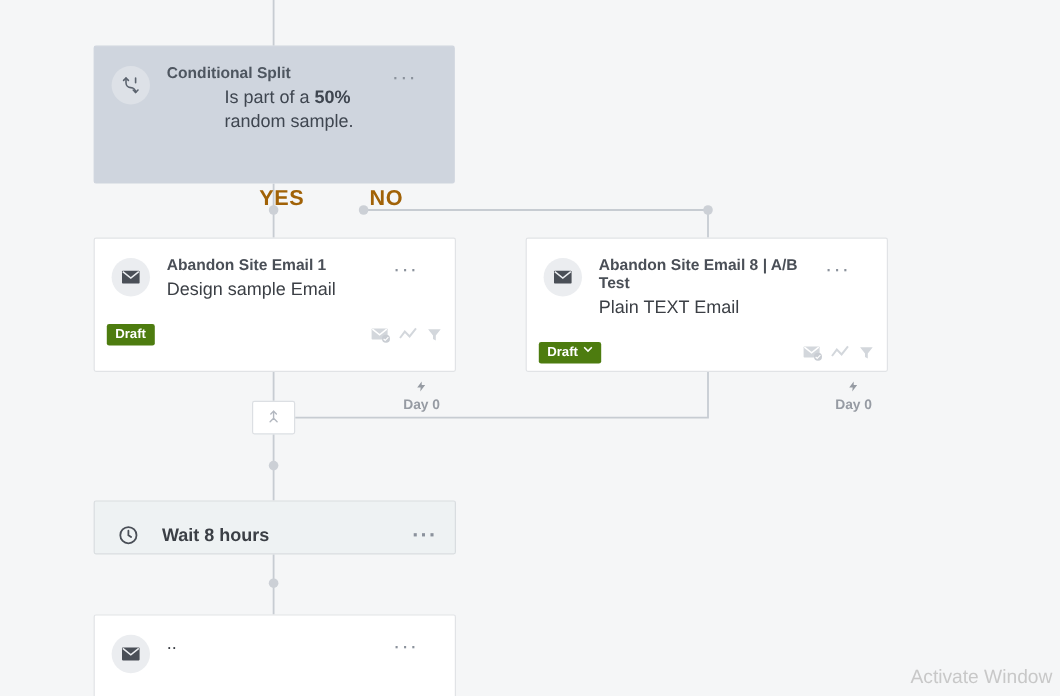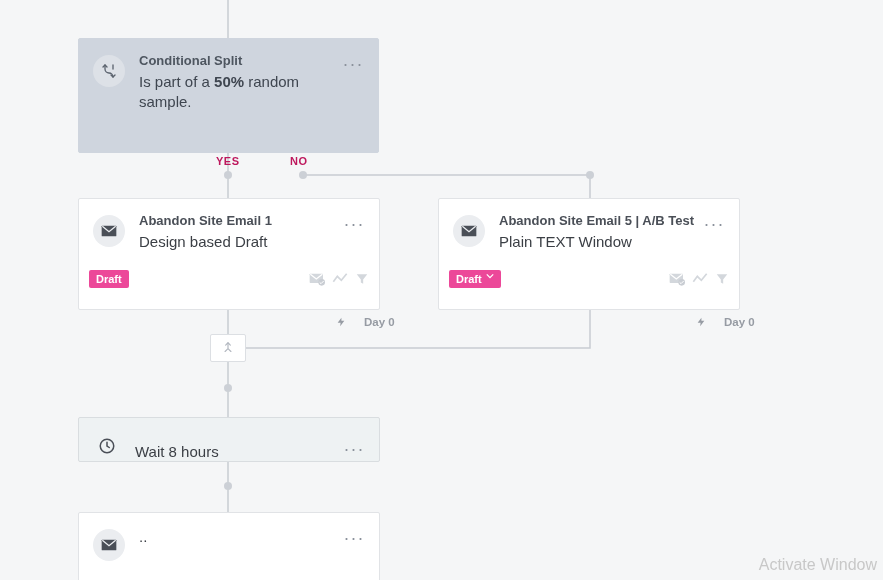--- a/index.html
+++ b/index.html
@@ -27,21 +27,21 @@
       background: #cfd5de;
       border: 1px solid #cfd5de;
     }
     .node-wait {
       background: #eef2f3;
       border: 1px solid #d9dde0;
     }
     .node-inner {
       display: flex;
       align-items: flex-start;
-      padding: 14px 14px 12px 14px;
+      padding: 14px 30px 12px 14px;
     }
     .icon-circle {
       width: 32px; height: 32px;
       border-radius: 50%;
       background: #ebedf0;
       display: flex;
       align-items: center; justify-content: center;
       flex-shrink: 0;
       margin-right: 14px;
       margin-top: 2px;
@@ -53,40 +53,40 @@
       font-weight: 700;
       color: #4a4f57;
       margin-bottom: 4px;
     }
     .node-desc {
       font-size: 15px;
       color: #3b3f45;
       line-height: 1.35;
     }
     .node-split .node-title { color: #4e5660; }
-    .node-split .node-desc { color: #3f4650; }
+    .node-split .node-desc { color: #3f4650; margin-left: 48px; }
     .node-desc .strong { font-weight: 700; }
     .ellipsis-btn {
       width: 22px; height: 22px;
       display: flex; align-items: center; justify-content: center;
       color: #8b929c;
       cursor: pointer;
       font-size: 18px;
       letter-spacing: 1px;
       flex-shrink: 0;
       margin-left: 8px;
     }
     .node-footer {
       display: flex;
       align-items: center;
       justify-content: space-between;
       padding: 6px 10px 10px 10px;
     }
     .badge {
-      background: #ec4899;
+      background: #4d7c0f;
       color: #fff;
       font-size: 11px;
       font-weight: 700;
       padding: 3px 7px;
       border-radius: 2px;
       display: inline-flex;
       align-items: flex-start;
       gap: 4px;
     }
     .footer-icons {
@@ -95,48 +95,50 @@
       color: #c9cdd3;
     }
     .footer-icons span { display: inline-flex; }
     .day-label {
       position: absolute;
       font-size: 11.5px;
       font-weight: 700;
       color: #969ba3;
       display: flex;
       align-items: center;
-      gap: 18px;
+      gap: 4px;
+      flex-direction: column;
     }
     .branch-label {
       position: absolute;
-      font-size: 11px;
+      font-size: 18px;
       font-weight: 700;
-      color: #be185d;
+      color: #a16207;
       letter-spacing: 0.5px;
     }
     .join-box {
       position: absolute;
       width: 36px; height: 28px;
       background: #fff;
       border: 1px solid #dcdfe3;
       border-radius: 2px;
       display: flex; align-items: center; justify-content: center;
     }
     .dot {
       position: absolute;
       width: 8px; height: 8px;
       background: #ccd0d6;
       border-radius: 50%;
       transform: translate(-50%, -50%);
     }
     .wait-inner {
       display: flex;
-      align-items: flex-end;
+      align-items: center;
       padding: 14px 14px;
+      font-weight: bold;
     }
     .wait-inner .icon-circle {
       width: 28px; height: 28px;
       background: transparent;
       margin-top: 0;
     }
     .wait-text { font-size: 15px; color: #3b3f45; flex: 1; }
     .watermark {
       position: absolute;
       right: 6px; bottom: 6px;
@@ -185,33 +187,33 @@
       <div class="node-title">Conditional Split</div>
       <div class="node-desc">
         <span>Is part of a </span><span class="strong">50%</span><span> random sample.</span>
       </div>
     </div>
     <div class="ellipsis-btn">···</div>
   </div>
 </div>
 
 <div class="branch-label" style="left:216px; top:155px;">YES</div>
-<div class="branch-label" style="left:290px; top:155px;">NO</div>
+<div class="branch-label" style="left:308px; top:155px;">NO</div>
 
 <div class="node" style="left:78px; top:198px; width:302px; height:112px;">
   <div class="node-inner">
     <div class="icon-circle">
       <svg width="16" height="12" viewBox="0 0 24 18">
           <rect x="1" y="1" width="22" height="16" rx="1" fill="#4a4f57"></rect>
           <polyline points="2,2 12,10 22,2" fill="none" stroke="#ebedf0" stroke-width="2"></polyline>
         </svg>
     </div>
     <div class="node-texts">
       <div class="node-title">Abandon Site Email 1</div>
-      <div class="node-desc">Design based Draft</div>
+      <div class="node-desc">Design sample Email</div>
     </div>
     <div class="ellipsis-btn">···</div>
   </div>
   <div class="node-footer">
     <span class="badge">
         <span>Draft</span>
       </span>
     <div class="footer-icons">
       <span>
           <svg width="16" height="14" viewBox="0 0 24 20">
@@ -243,22 +245,22 @@
 
 <div class="node" style="left:438px; top:198px; width:302px; height:112px;">
   <div class="node-inner">
     <div class="icon-circle">
       <svg width="16" height="12" viewBox="0 0 24 18">
           <rect x="1" y="1" width="22" height="16" rx="1" fill="#4a4f57"></rect>
           <polyline points="2,2 12,10 22,2" fill="none" stroke="#ebedf0" stroke-width="2"></polyline>
         </svg>
     </div>
     <div class="node-texts">
-      <div class="node-title">Abandon Site Email 5 | A/B Test</div>
-      <div class="node-desc">Plain TEXT Window</div>
+      <div class="node-title">Abandon Site Email 8 | A/B Test</div>
+      <div class="node-desc">Plain TEXT Email</div>
     </div>
     <div class="ellipsis-btn">···</div>
   </div>
   <div class="node-footer">
     <span class="badge">
       <span>Draft</span>
       <svg width="8" height="6" viewBox="0 0 10 6">
           <path d="M1 1 l4 4 l4 -4" fill="none" stroke="#fff" stroke-width="1.6"></path>
         </svg>
     </span>

